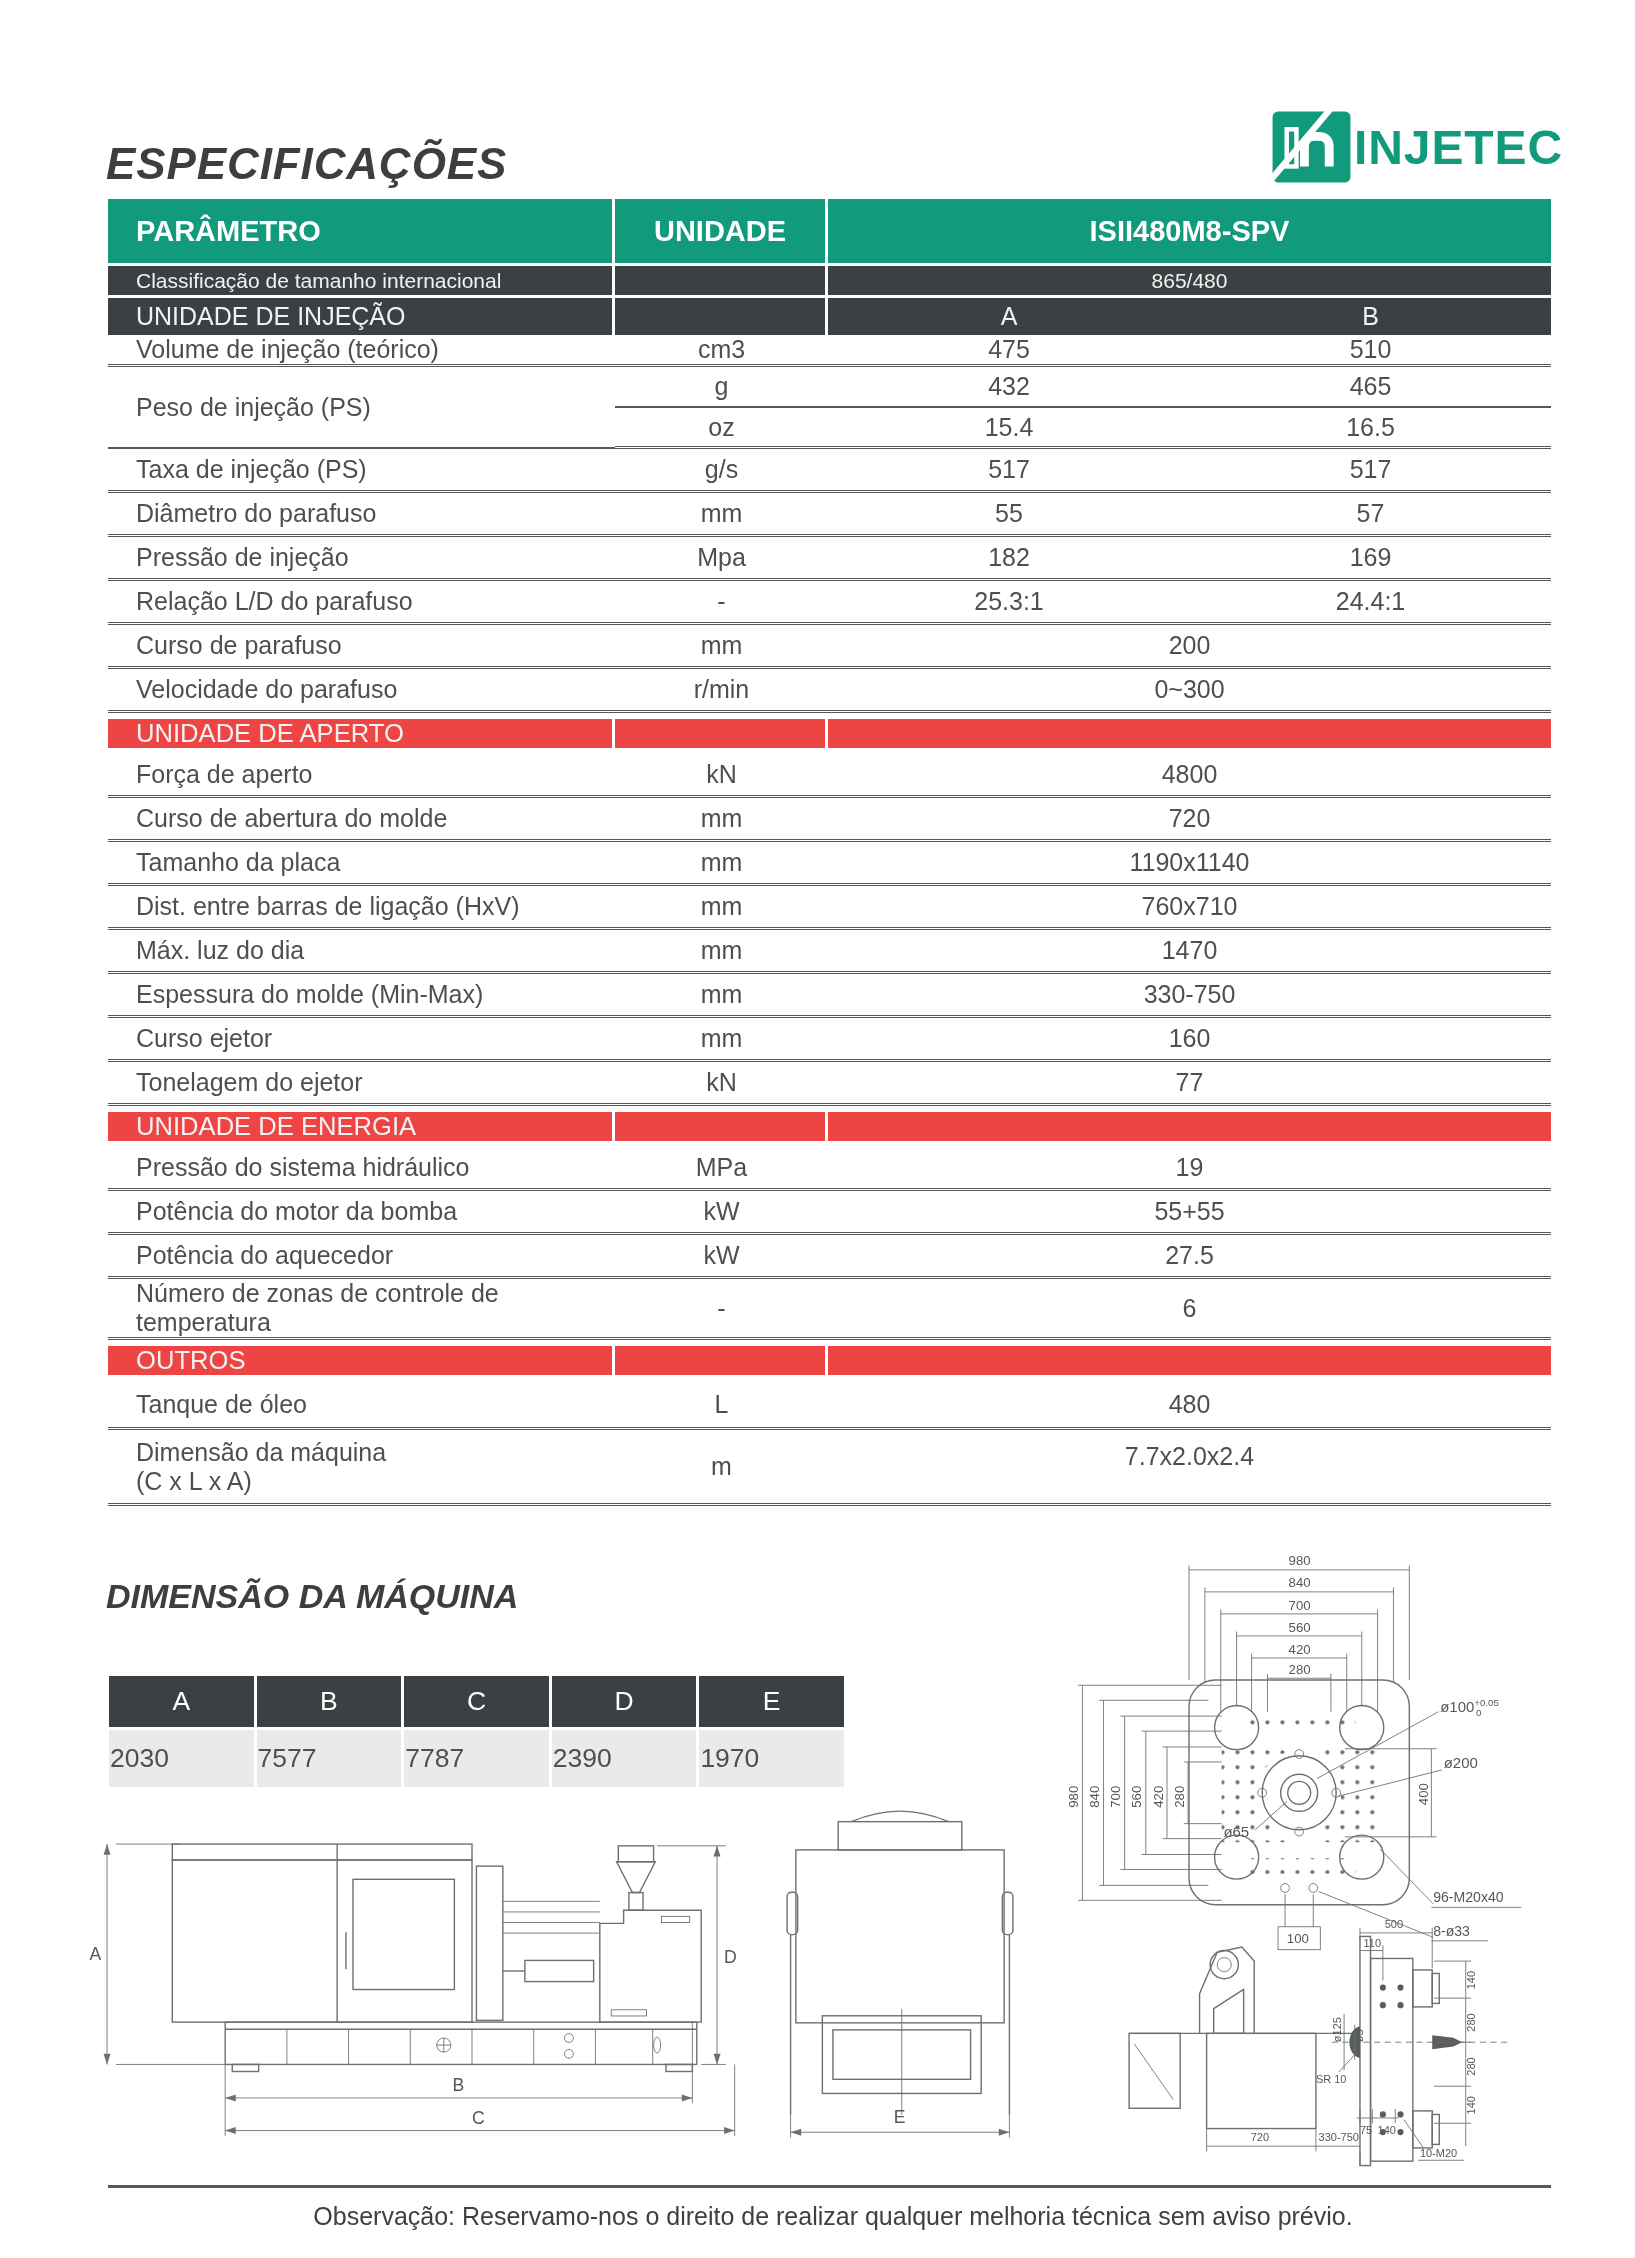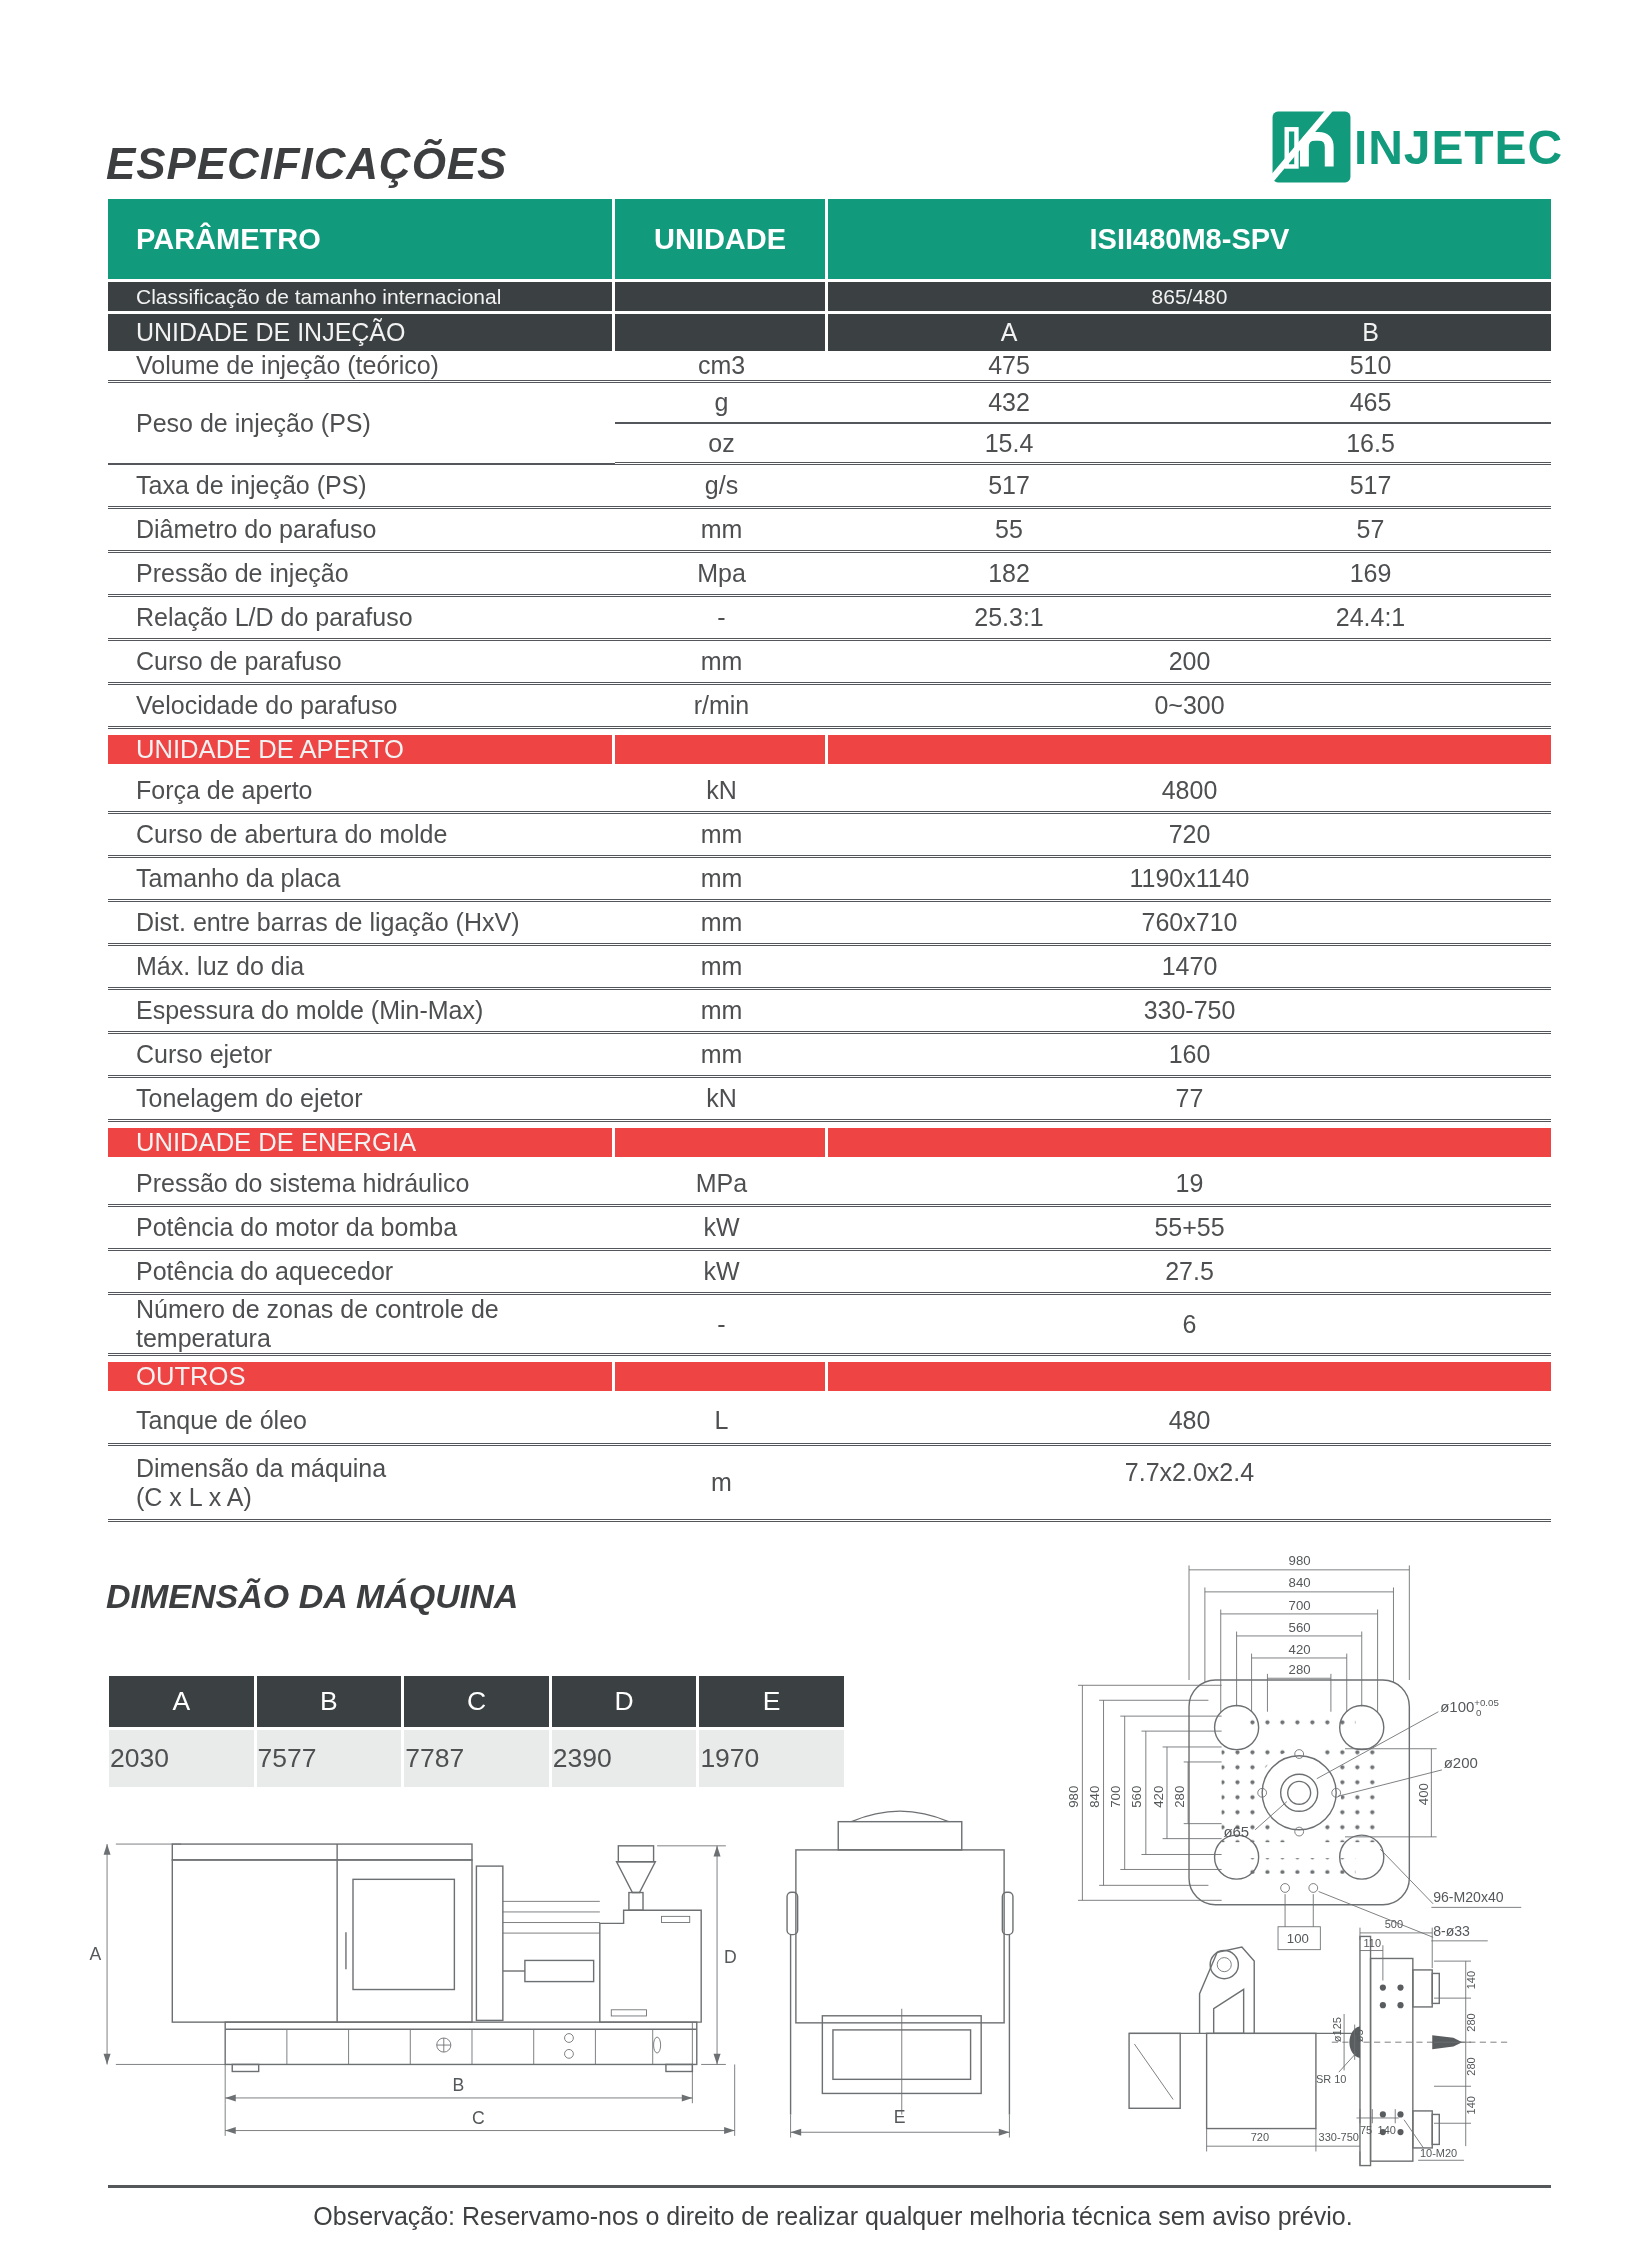--- a/index.html
+++ b/index.html
@@ -61,21 +61,21 @@
   </div>
 
   <table class="spec abs" style="left:108px;top:199px;">
     <colgroup>
         <col style="width:507px">
         <col style="width:213px">
         <col style="width:362px">
         <col style="width:361px">
       </colgroup>
     <tbody>
-        <tr class="hdr" style="height:83px">
+        <tr class="hdr" style="height:67px">
       <td class="lbl vr">PARÂMETRO</td>
       <td class="vr">UNIDADE</td>
       <td colspan="2">ISII480M8-SPV</td>
     </tr>
     <tr class="cls" style="height:32px">
       <td class="lbl vr">Classificação de tamanho internacional</td>
       <td class="vr"></td>
       <td colspan="2">865/480</td>
     </tr>
     <tr class="inj" style="height:37px">

